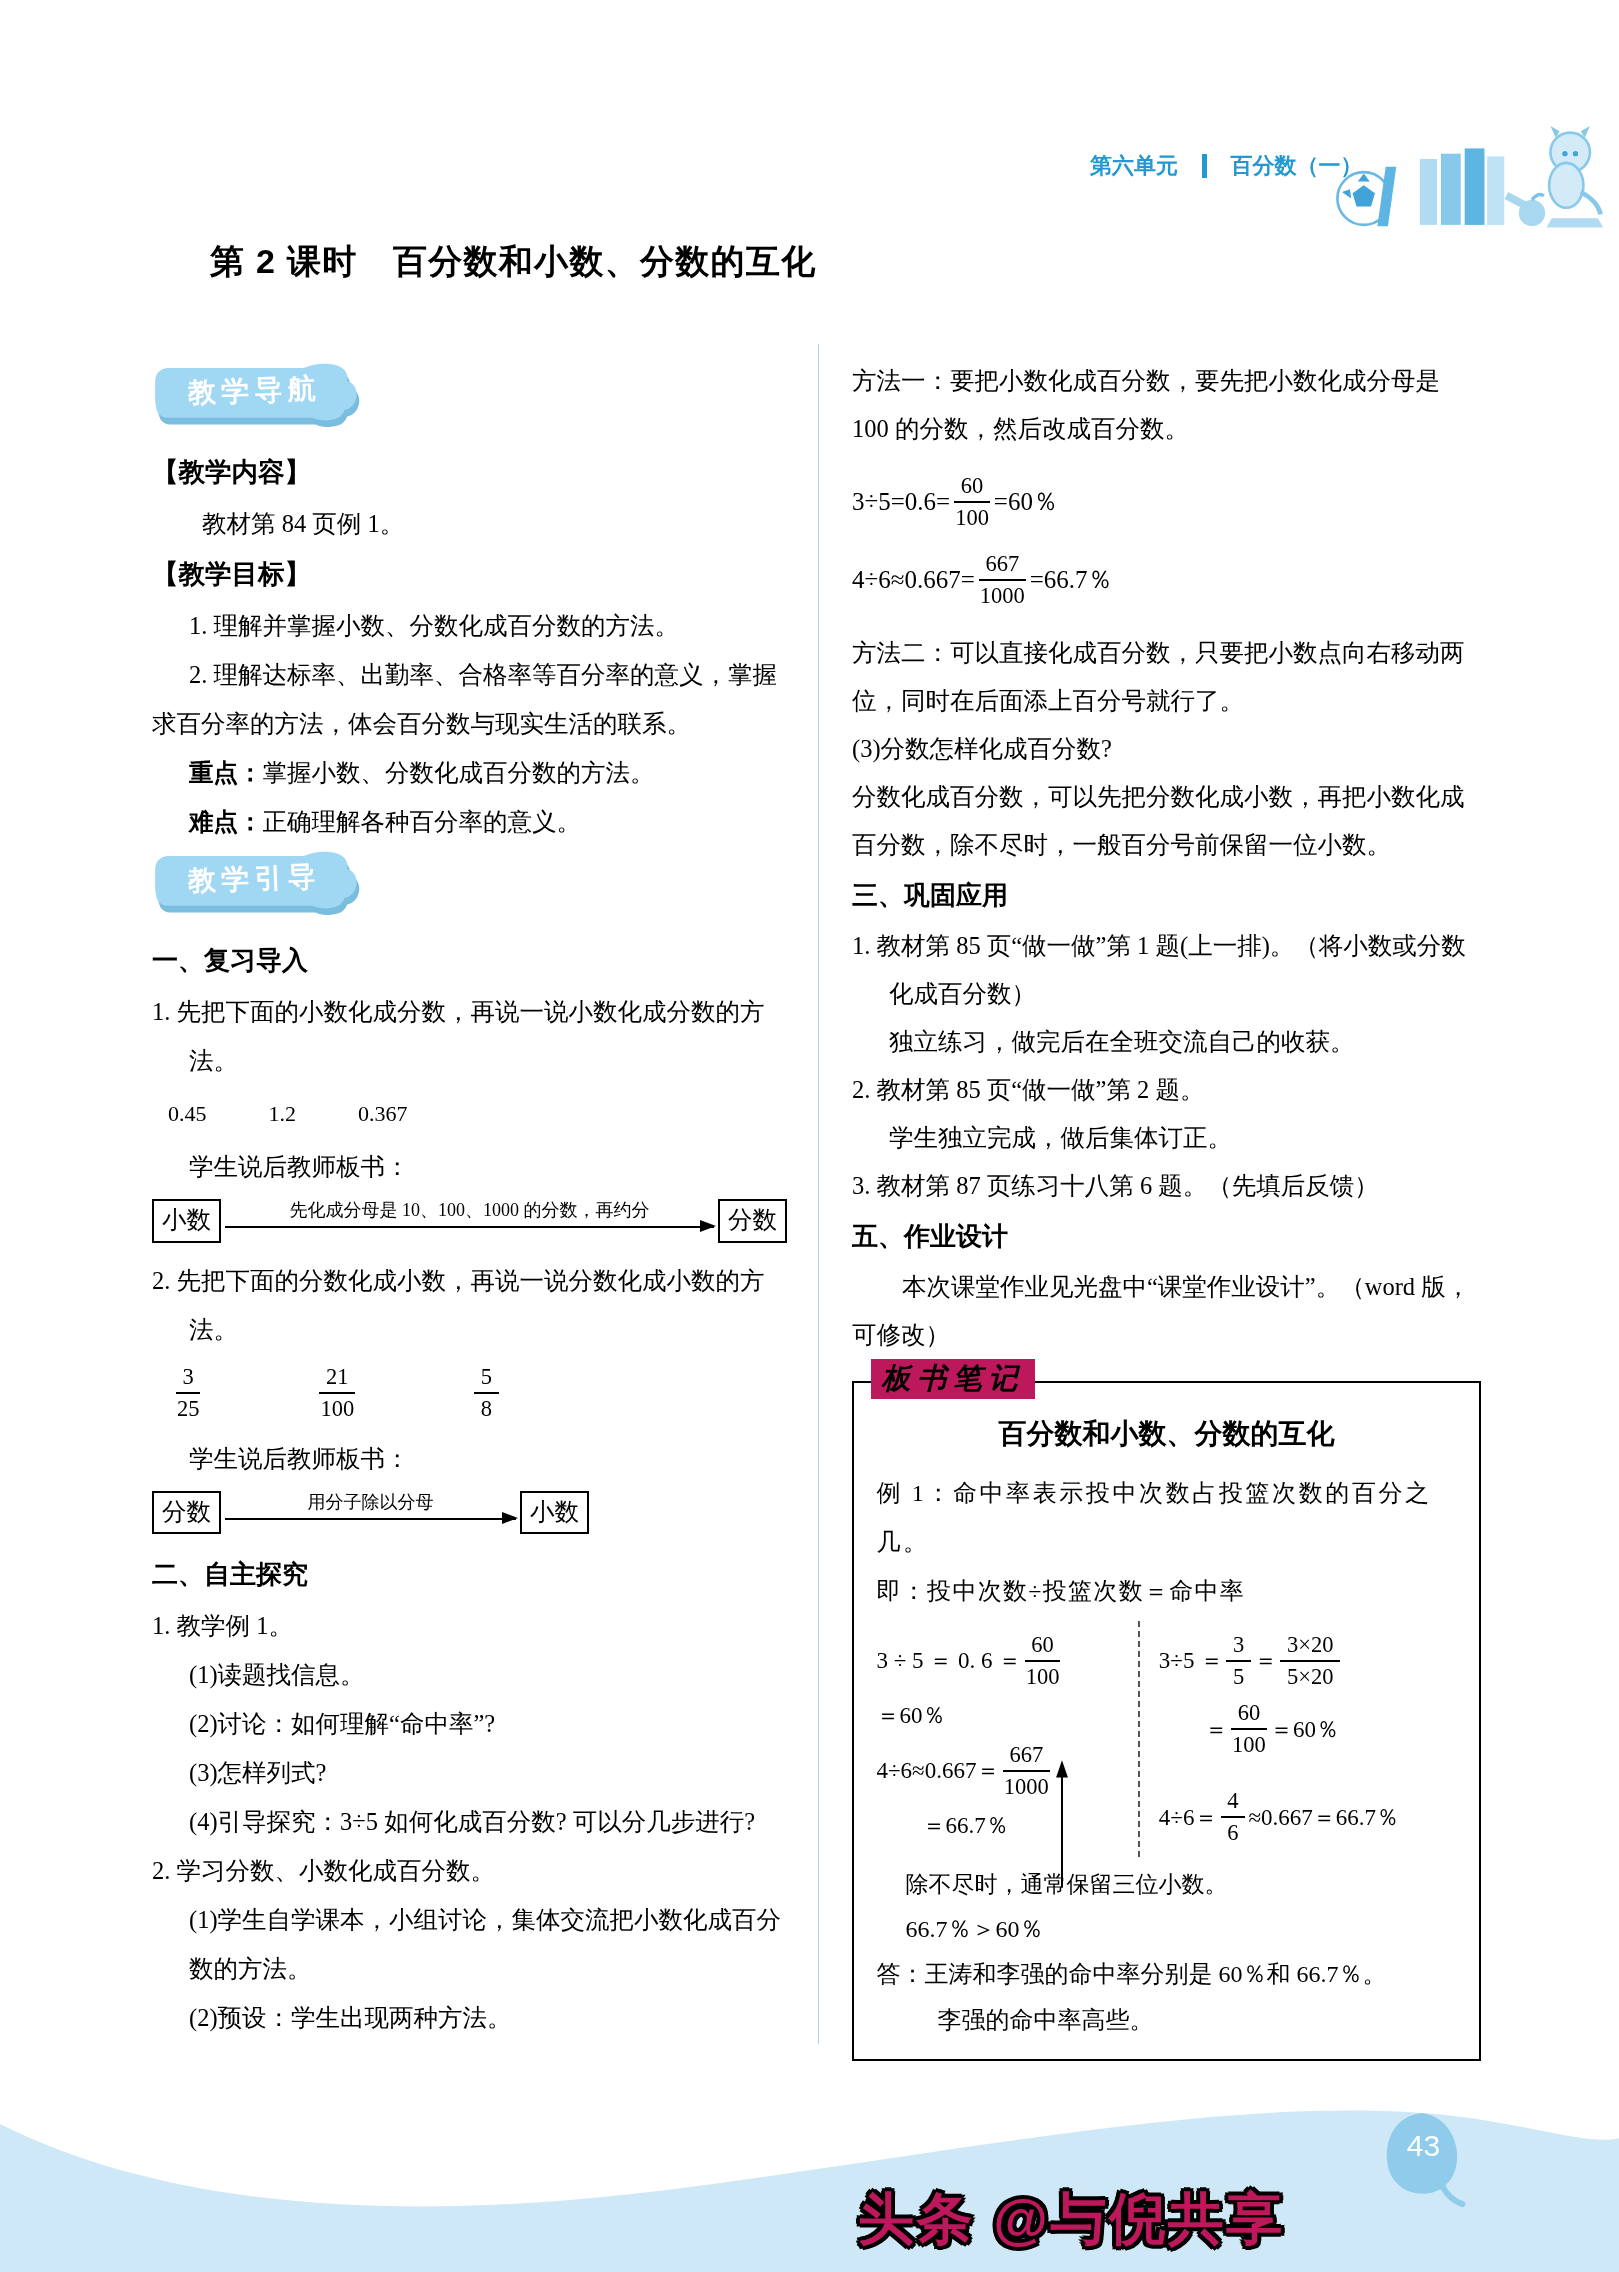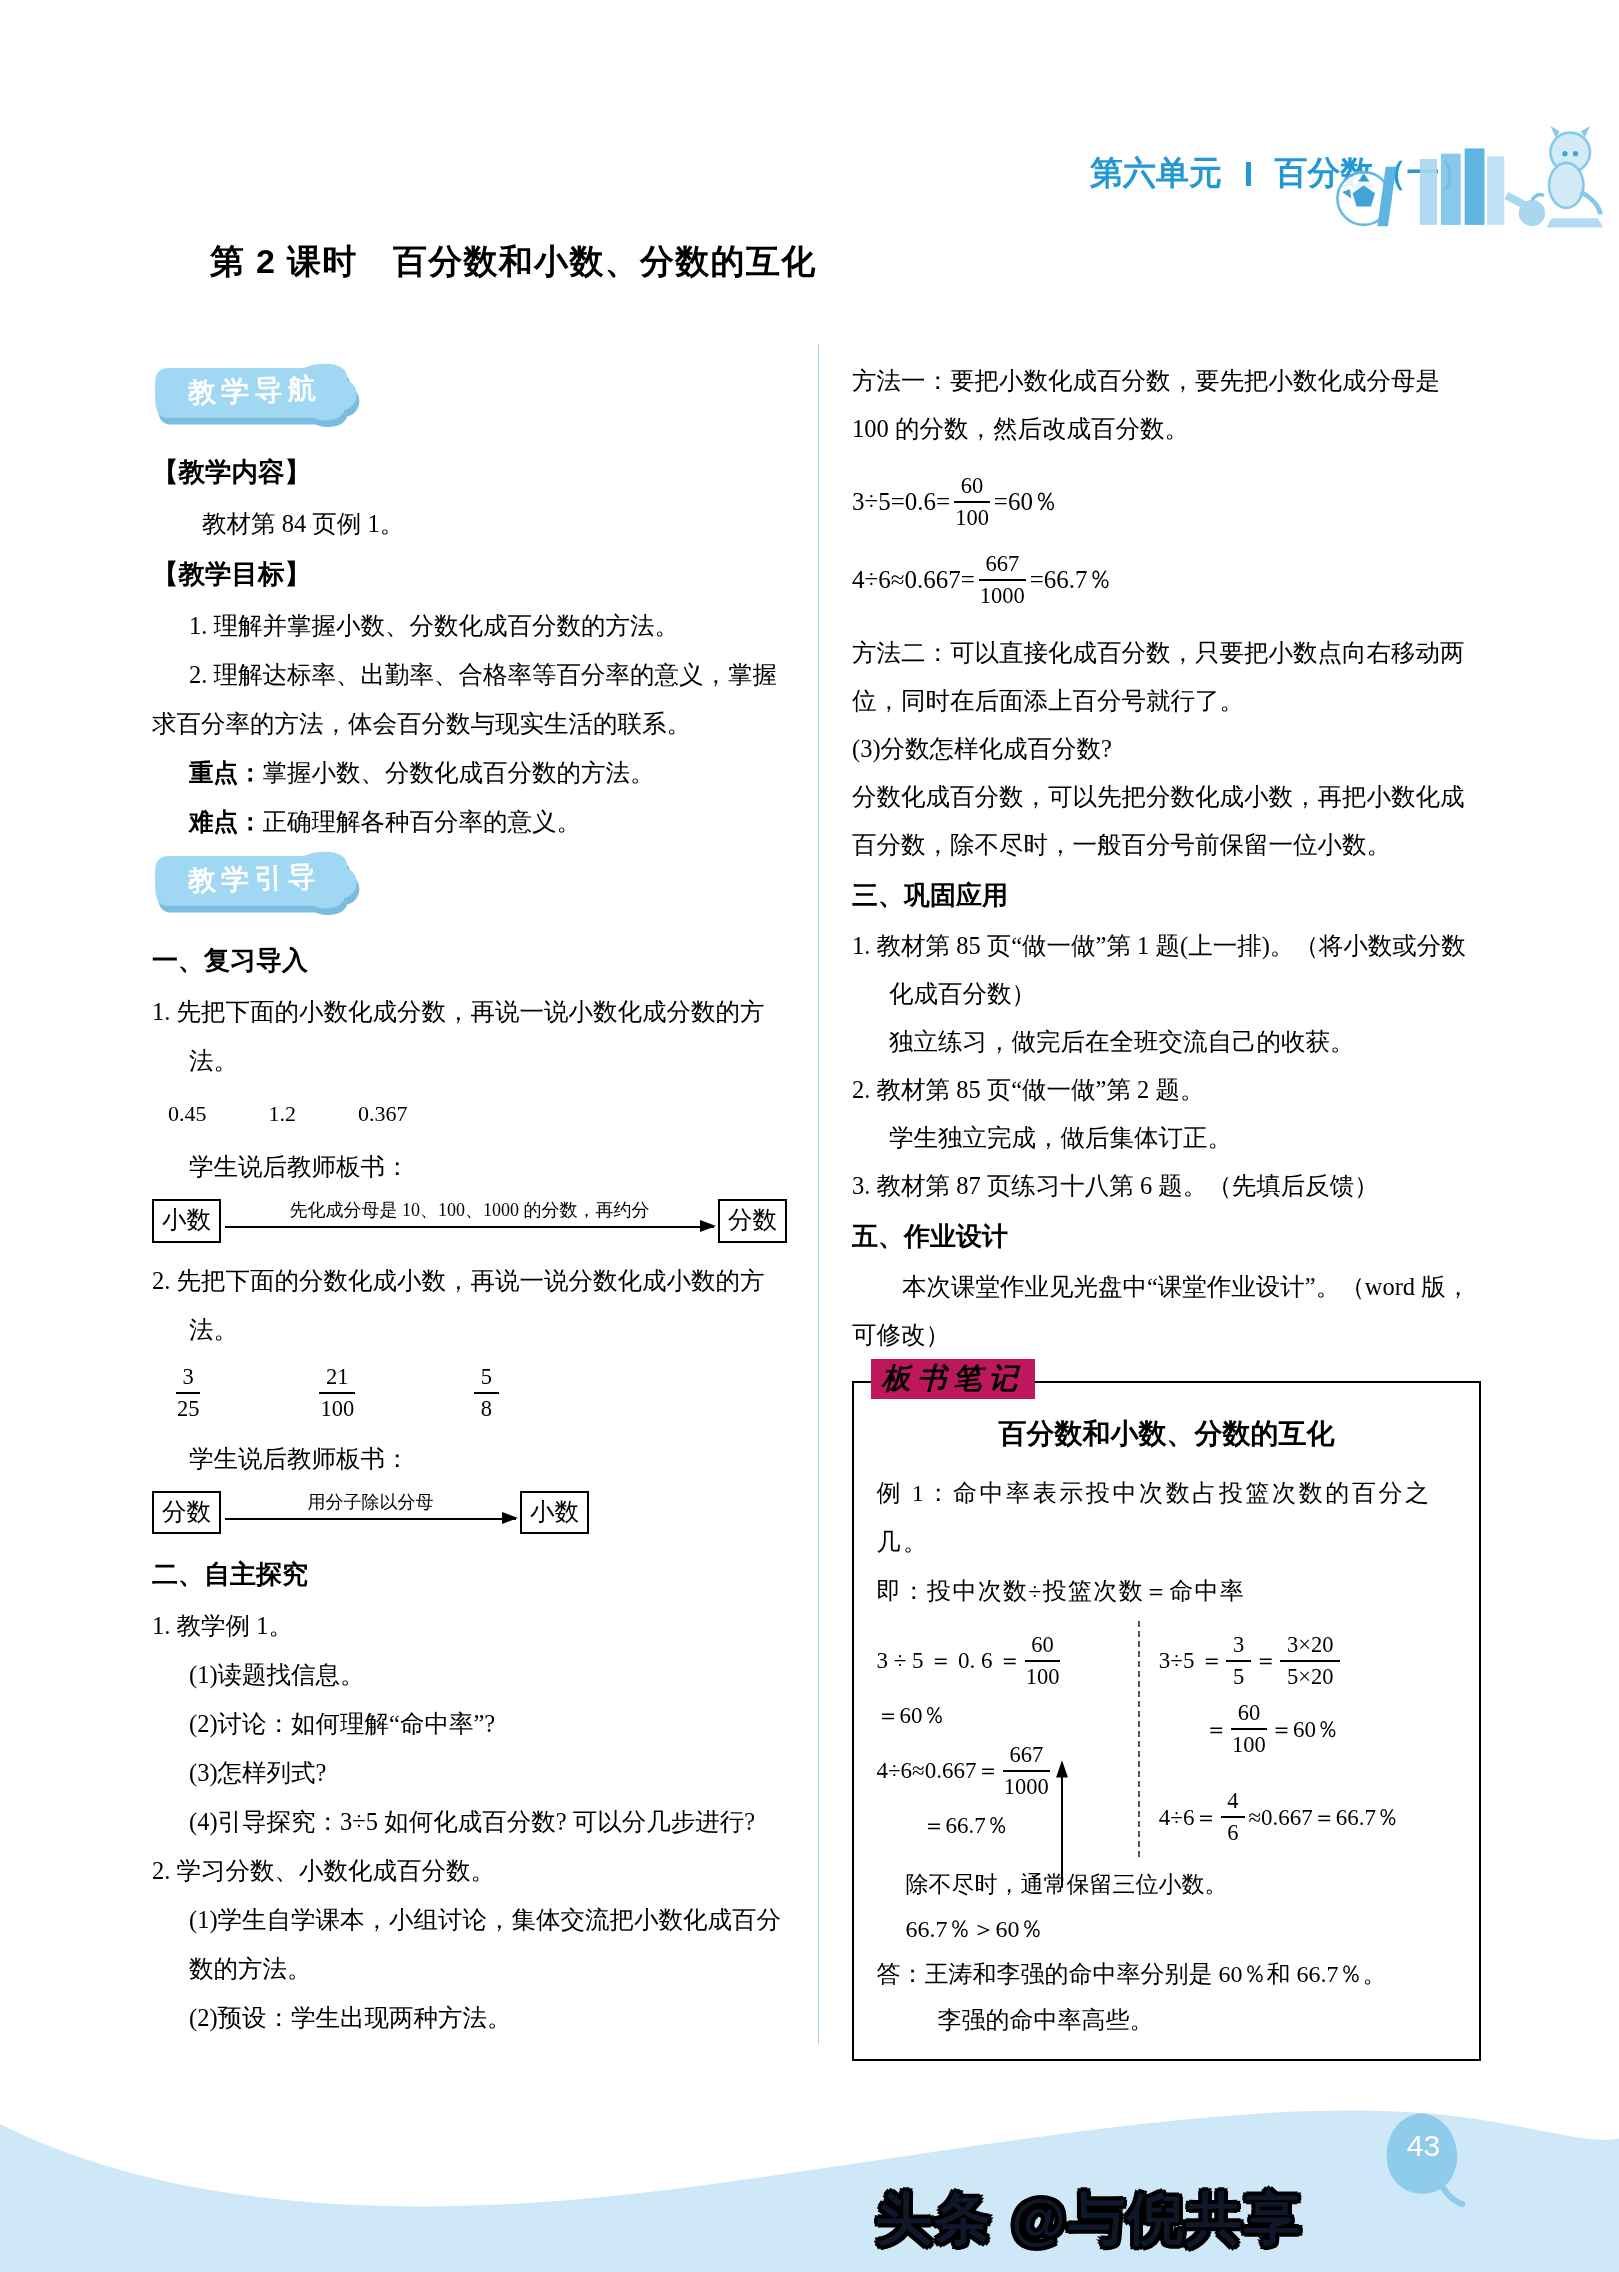--- a/index.html
+++ b/index.html
@@ -2,21 +2,21 @@
 <html style="font-size:10.6px"><head>
 <meta charset="utf-8">
 <style>
   html,body{margin:0;padding:0;background:#e8e8e8;}
   .page{
     position:relative;width:1620px;height:2273px;background:#ffffff;overflow:hidden;
     font-family:"Liberation Serif","DejaVu Serif",serif;color:#000;
   }
   
   .unit-header{position:absolute;top:151px;left:1090px;display:flex;align-items:center;gap:24px;
-    font-family:"Liberation Sans","DejaVu Sans",sans-serif;font-weight:bold;font-size:33px;color:#2398d2;}
+    font-family:"Liberation Sans","DejaVu Sans",sans-serif;font-weight:bold;font-size:22px;color:#2398d2;}
   .unit-divider{display:inline-block;width:4.6px;height:24px;background:#2398d2;}
   .header-art{position:absolute;top:93px;left:1327px;}
   .page-title{position:absolute;top:239px;left:210px;
     font-family:"Liberation Sans","DejaVu Sans",sans-serif;font-weight:bold;font-size:34px;letter-spacing:1.3px;}
   
   .col-divider{position:absolute;left:818px;top:344px;width:1.3px;height:1700px;background:#a9d0ea;}
   .col{position:absolute;top:357px;}
   .col-left{left:152px;width:635px;}
   .col-right{left:852px;width:629px;}
   .para{font-size:24.5px;line-height:49px;}
@@ -69,21 +69,21 @@
   .board-note{font-size:23px;line-height:44px;padding-left:29px;margin-top:6.6px;}
   .board-cmp{font-size:24px;line-height:44px;padding-left:29px;}
   .board-ans{font-size:24px;line-height:46px;}
   .board-ans2{font-size:24px;line-height:46px;padding-left:61px;}
   .board-uparrow{position:absolute;left:198px;top:376px;}
   
   .wave{position:absolute;left:0;bottom:0;}
   .leaf{position:absolute;left:1379px;top:2109px;}
   .leaf-num{position:absolute;left:1397px;top:2129px;width:53px;text-align:center;color:#ffffff;
     font-family:"Liberation Sans","DejaVu Sans",sans-serif;font-size:30px;}
-  .watermark{position:absolute;left:876px;top:2182px;color:#0f172a;white-space:nowrap;
+  .watermark{position:absolute;left:858px;top:2182px;color:#be185d;white-space:nowrap;
     font-family:"Liberation Sans","DejaVu Sans",sans-serif;font-weight:bold;font-size:56px;letter-spacing:2.6px;
     text-shadow:-3.3px -3.3px 0 #000,3.3px -3.3px 0 #000,-3.3px 3.3px 0 #000,3.3px 3.3px 0 #000,-4px 0 0 #000,4px 0 0 #000,0 -4px 0 #000,0 4px 0 #000;}
 </style>
 </head>
 <body>
 
 <div class="page">
 
   <svg class="wave" width="1620" height="278" viewBox="0 0 2448 420">
     <path d="M0,195 C260,325 620,348 1060,288 C1500,228 1900,148 2200,183 C2322,198 2402,228 2448,216 L2448,420 L0,420 Z" fill="#cfe8f8"></path>

